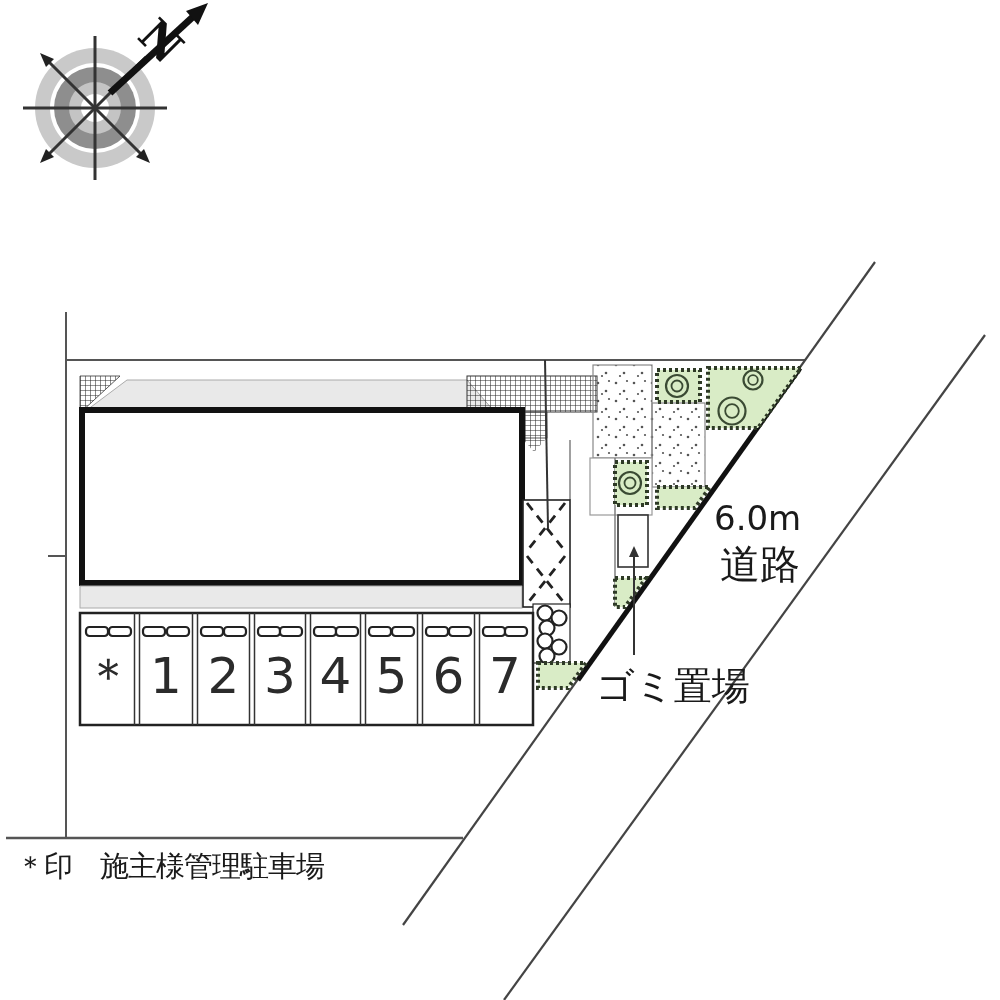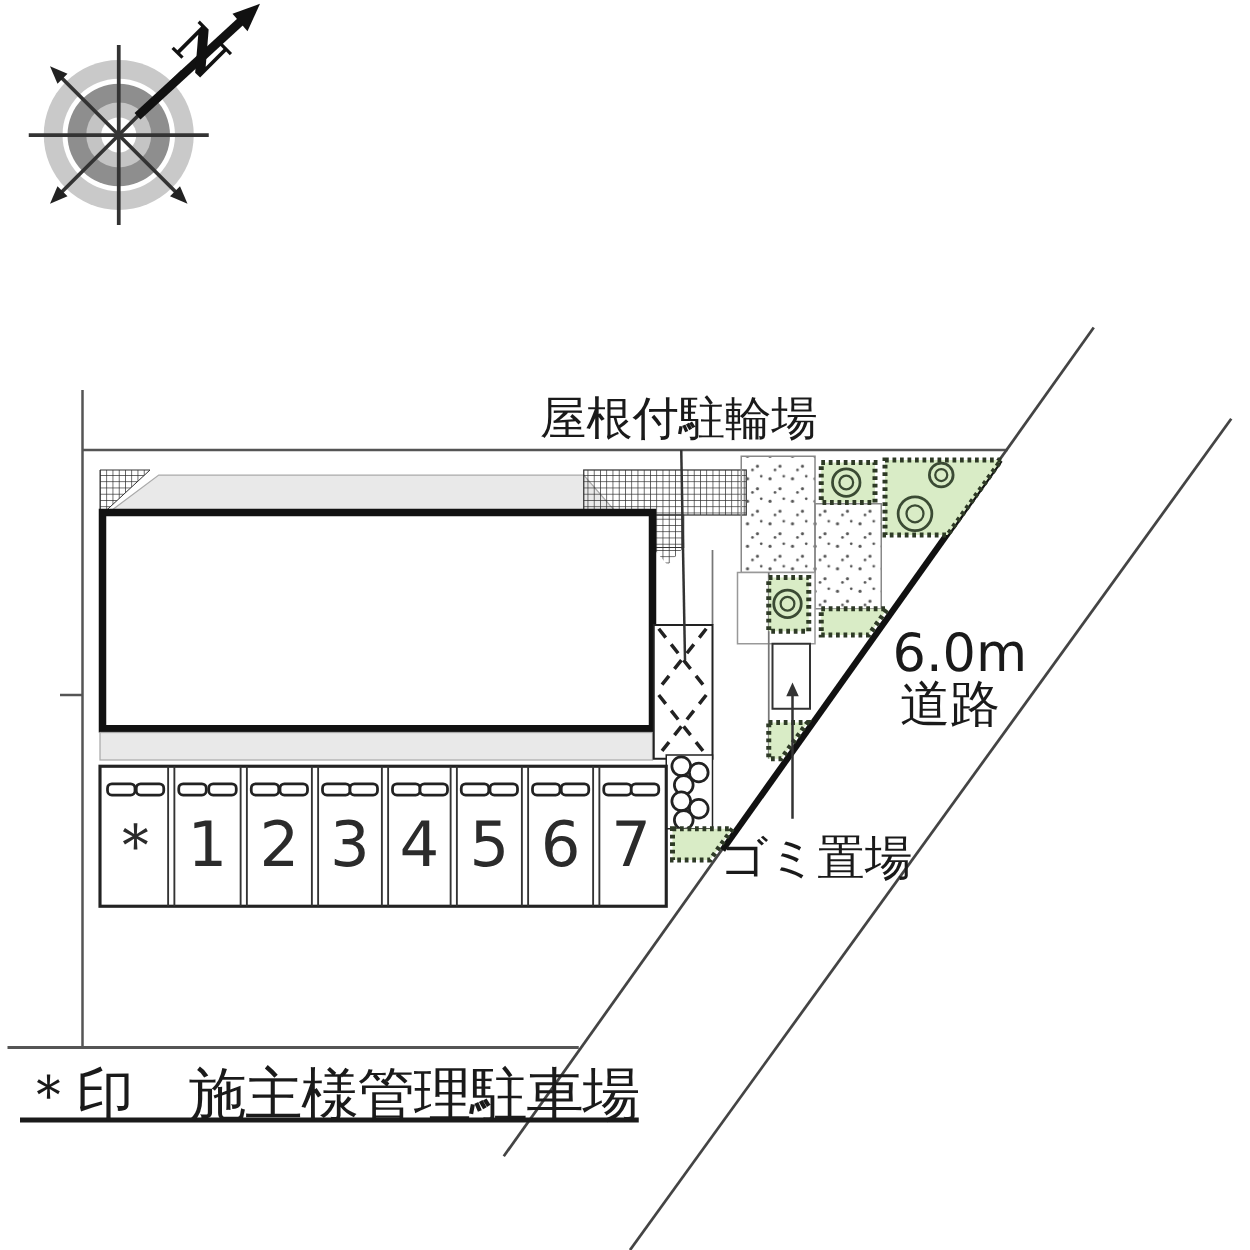--- a/index.html
+++ b/index.html
@@ -1,24 +1,24 @@
 <!DOCTYPE html>
 <html><head>
 <meta charset="utf-8">
 <style>
   html,body{margin:0;padding:0;background:#ffffff;}
   body{font-family:"DejaVu Sans",sans-serif;}
   #stage{position:relative;width:1000px;height:1000px;background:#fff;overflow:hidden;}
   #plan-svg{position:absolute;left:0;top:0;}
   .label{position:absolute;color:#1a1a1a;white-space:nowrap;line-height:1.05;}
   .lbl-bike{left:432px;top:316px;font-size:37px;letter-spacing:0px;}
-  .lbl-roadw{left:714px;top:501px;font-size:42px;}
+  .lbl-roadw{left:714px;top:501px;font-size:34px;}
   .lbl-road{left:720px;top:547px;font-size:40px;font-family:Liberation Mono, monospace;}
-  .lbl-trash{left:576px;top:667px;font-size:38px;}
-  .lbl-note{left:16px;top:851px;font-size:46px;letter-spacing:-1px;text-decoration:underline;}
+  .lbl-trash{left:596px;top:667px;font-size:38px;}
+  .lbl-note{left:16px;top:851px;font-size:29px;letter-spacing:-1px;}
   .stall-label{position:absolute;top:644px;height:64px;line-height:64px;
     font-size:50px;color:#2b2b2b;text-align:center;}
 </style>
 </head>
 <body>
 
 <div id="stage">
 
 <svg id="plan-svg" width="1000" height="1000" viewBox="0 0 1000 1000">
   <defs>
@@ -155,21 +155,20 @@
       <rect x="369" y="627" width="22" height="9" rx="3.5"></rect>
           <rect x="392" y="627" width="22" height="9" rx="3.5"></rect>
       <rect x="426" y="627" width="22" height="9" rx="3.5"></rect>
           <rect x="449" y="627" width="22" height="9" rx="3.5"></rect>
       <rect x="483" y="627" width="22" height="9" rx="3.5"></rect>
           <rect x="505" y="627" width="22" height="9" rx="3.5"></rect>
     </g>
   </g>
 </svg>
 
-<div class="label lbl-bike">屋根付駐輪場</div>
 <div class="label lbl-roadw">6.0m</div>
 <div class="label lbl-road">道路</div>
 <div class="label lbl-trash">ゴミ置場</div>
 <div class="label lbl-note">＊印　施主様管理駐車場</div>
 
 <div class="stall-label" style="left:80px;width:57px;">＊</div>
 <div class="stall-label" style="left:137px;width:58px;">1</div>
 <div class="stall-label" style="left:195px;width:57px;">2</div>
 <div class="stall-label" style="left:252px;width:56px;">3</div>
 <div class="stall-label" style="left:308px;width:55px;">4</div>

